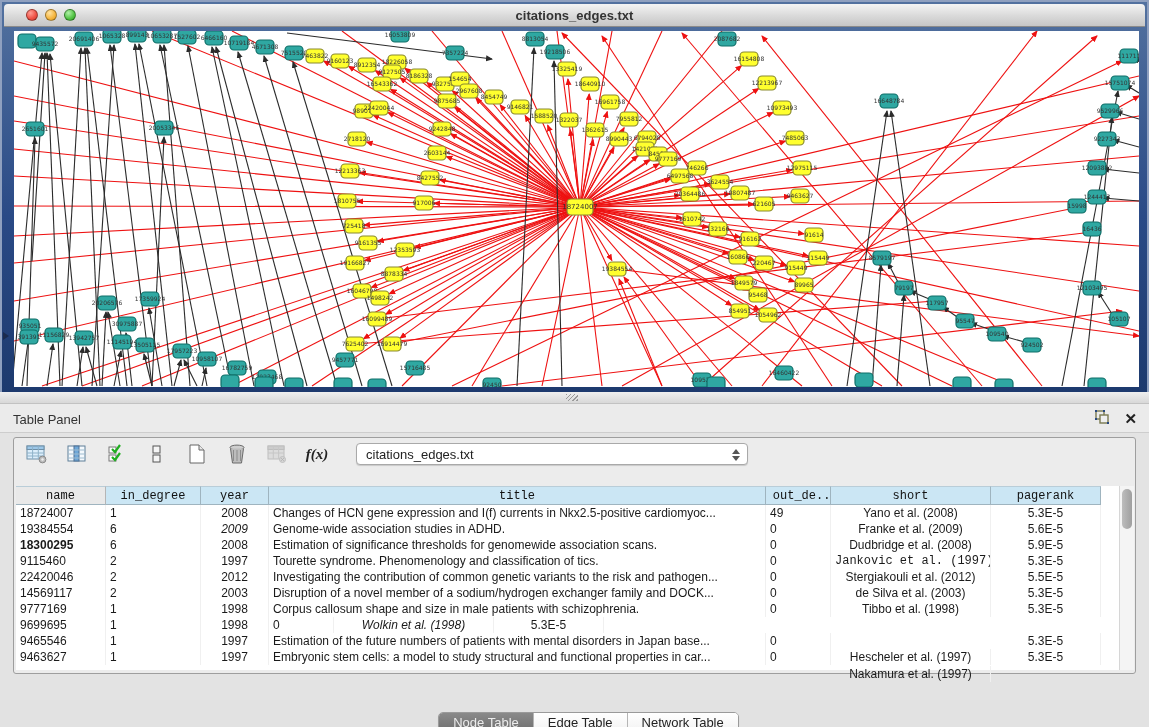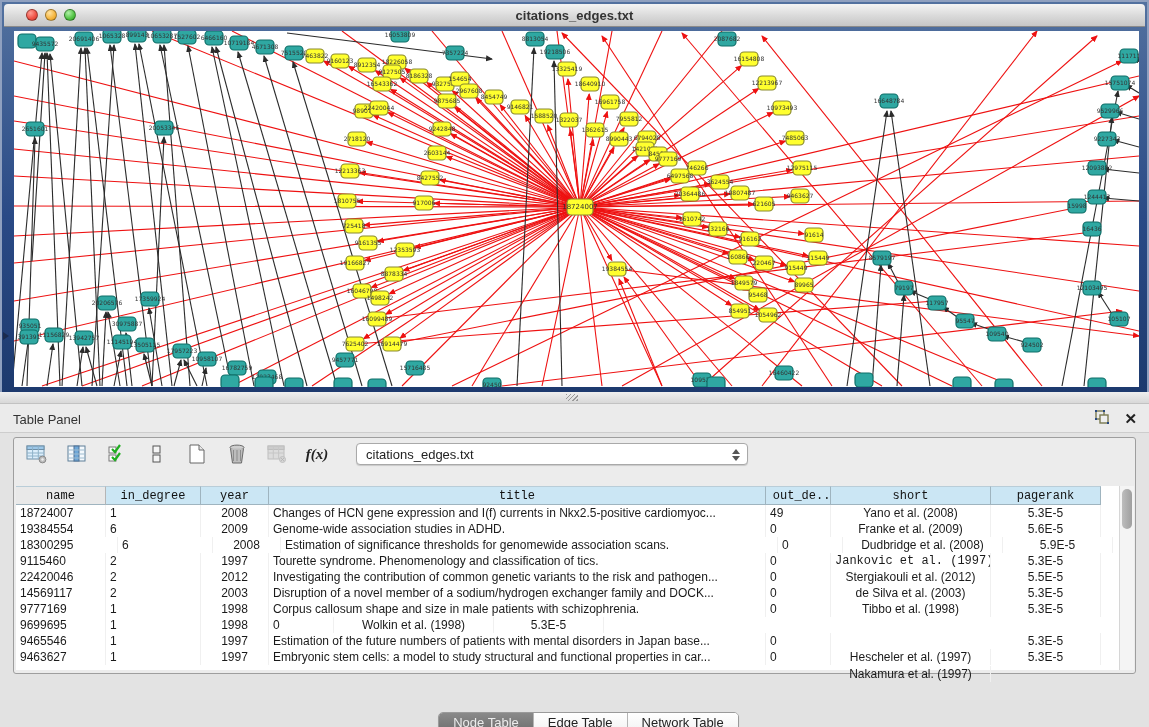--- a/index.html
+++ b/index.html
@@ -660,28 +660,28 @@
               <div class="td" style="width: 95px; text-align: left;">1</div>
               <div class="td" style="width: 68px; text-align: center;">2008</div>
               <div class="td" style="width: 497px; text-align: left;">Changes of HCN gene expression and I(f) currents in Nkx2.5-positive cardiomyoc...</div>
               <div class="td" style="width: 65px; text-align: left;">49</div>
               <div class="td" style="width: 160px; text-align: center;">Yano et al. (2008)</div>
               <div class="td" style="width: 110px; text-align: center;">5.3E-5</div>
             </div>
             <div class="tr">
               <div class="td" style="width: 90px; text-align: left;">19384554</div>
               <div class="td" style="width: 95px; text-align: left;">6</div>
-              <div class="td" style="width: 68px; text-align: center;">2009</div>
+              <div class="td" style="width: 68px; text-align: center; font-style: italic;">2009</div>
               <div class="td" style="width: 497px; text-align: left;">Genome-wide association studies in ADHD.</div>
               <div class="td" style="width: 65px; text-align: left;">0</div>
               <div class="td" style="width: 160px; text-align: center;">Franke et al. (2009)</div>
               <div class="td" style="width: 110px; text-align: center;">5.6E-5</div>
             </div>
             <div class="tr">
-              <div class="td" style="width: 102px; text-align: left;">18300295</div>
+              <div class="td" style="width: 90px; text-align: left; font-weight: bold;">18300295</div>
               <div class="td" style="width: 95px; text-align: left;">6</div>
               <div class="td" style="width: 68px; text-align: center;">2008</div>
               <div class="td" style="width: 497px; text-align: left;">Estimation of significance thresholds for genomewide association scans.</div>
               <div class="td" style="width: 65px; text-align: left;">0</div>
               <div class="td" style="width: 160px; text-align: center;">Dudbridge et al. (2008)</div>
               <div class="td" style="width: 110px; text-align: center;">5.9E-5</div>
             </div>
             <div class="tr">
               <div class="td" style="width: 90px; text-align: left;">9115460</div>
               <div class="td" style="width: 95px; text-align: left;">2</div>
@@ -716,21 +716,21 @@
               <div class="td" style="width: 497px; text-align: left;">Corpus callosum shape and size in male patients with schizophrenia.</div>
               <div class="td" style="width: 65px; text-align: left;">0</div>
               <div class="td" style="width: 160px; text-align: center;">Tibbo et al. (1998)</div>
               <div class="td" style="width: 110px; text-align: center;">5.3E-5</div>
             </div>
             <div class="tr">
               <div class="td" style="width: 90px; text-align: left;">9699695</div>
               <div class="td" style="width: 95px; text-align: left;">1</div>
               <div class="td" style="width: 68px; text-align: center;">1998</div>
               <div class="td" style="width: 65px; text-align: left;">0</div>
-              <div class="td" style="width: 160px; text-align: center;">Wolkin et al. (1998)</div>
+              <div class="td" style="width: 160px; text-align: center; font-style: italic;">Wolkin et al. (1998)</div>
               <div class="td" style="width: 110px; text-align: center;">5.3E-5</div>
             </div>
             <div class="tr">
               <div class="td" style="width: 90px; text-align: left;">9465546</div>
               <div class="td" style="width: 95px; text-align: left;">1</div>
               <div class="td" style="width: 68px; text-align: center;">1997</div>
               <div class="td" style="width: 497px; text-align: left;">Estimation of the future numbers of patients with mental disorders in Japan base...</div>
               <div class="td" style="width: 65px; text-align: left;">0</div>
               <div class="td" style="width: 160px; text-align: center; margin-top: 33px;">Nakamura et al. (1997)</div>
               <div class="td" style="width: 110px; text-align: center;">5.3E-5</div>

